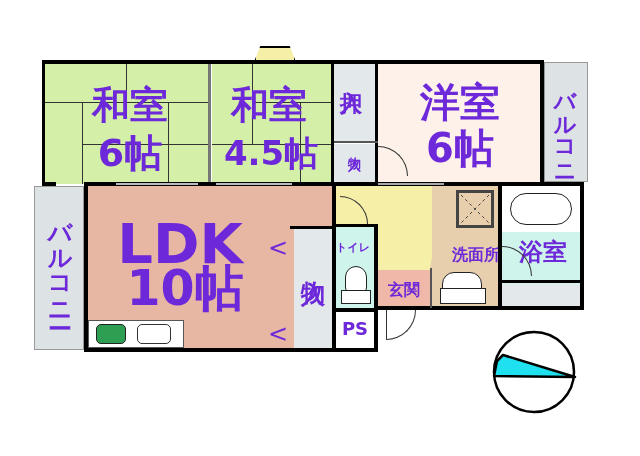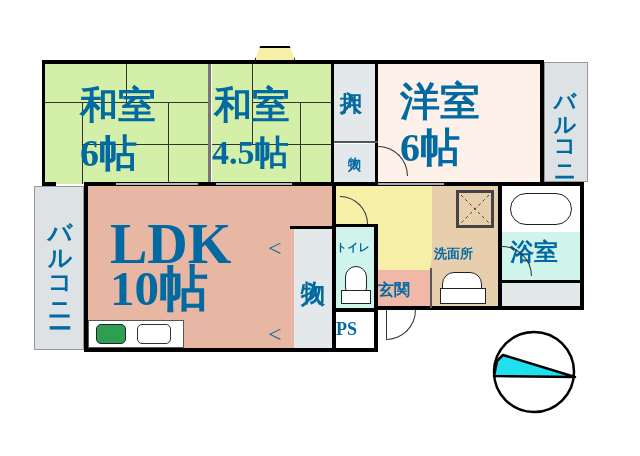--- a/index.html
+++ b/index.html
@@ -1,19 +1,19 @@
 <!DOCTYPE html>
 <html><head>
 <meta charset="utf-8">
 <style>
   html,body{margin:0;padding:0;background:#ffffff;}
   body{width:640px;height:456px;position:relative;overflow:hidden;font-family:"DejaVu Sans","Liberation Sans",sans-serif;}
   .abs{position:absolute;box-sizing:border-box;}
   .room{position:absolute;box-sizing:border-box;}
-  .lbl{position:absolute;font-weight:bold;color:#0369a1;text-align:left;line-height:1;white-space:nowrap;font-family:Liberation Serif, serif;}
+  .lbl{position:absolute;font-weight:bold;color:#6d28d9;text-align:center;line-height:1;white-space:nowrap;}
   .wall{position:absolute;background:#000;}
   .thin{position:absolute;background:#8a8a8a;}
   .vert{writing-mode:vertical-rl;text-orientation:upright;letter-spacing:0;}
   .tatami-line{position:absolute;background:#333;}
 </style>
 </head>
 <body>
 
 <div class="room" style="left:44px;top:62px;width:166px;height:122px;background:#d4f0a8;"></div>
 
@@ -82,21 +82,21 @@
 <div class="room" style="left:336px;top:312px;width:38px;height:36px;background:#fff;"></div>
 <div class="lbl" style="left:336px;top:320px;width:38px;font-size:18px;">PS</div>
 
 <div class="room" style="left:432px;top:186px;width:68px;height:122px;background:#e7cfae;"></div>
 <div class="abs" style="left:430px;top:186px;width:14px;height:122px;background:#e7cfae;clip-path:polygon(100% 0,100% 100%,0 100%,0 68%);"></div>
 <div class="abs" style="left:456px;top:190px;width:38px;height:38px;border:3px solid #444;background:#e7cfae;"></div>
 <svg class="abs" style="left:459px;top:193px;" width="32" height="32">
   <line x1="2" y1="2" x2="30" y2="30" stroke="#444" stroke-dasharray="3,3"></line>
   <line x1="30" y1="2" x2="2" y2="30" stroke="#444" stroke-dasharray="3,3"></line>
 </svg>
-<div class="lbl" style="left:434px;top:247px;width:60px;font-size:13px;">洗面所</div>
+<div class="lbl" style="left:446px;top:247px;width:60px;font-size:16px;">洗面所</div>
 <div class="abs" style="left:442px;top:272px;width:40px;height:20px;background:#fff;border:1px solid #222;border-radius:12px 12px 2px 2px;"></div>
 <div class="abs" style="left:440px;top:288px;width:46px;height:16px;background:#fff;border:1px solid #222;"></div>
 
 <div class="room" style="left:502px;top:186px;width:78px;height:120px;background:#cff4ec;"></div>
 <div class="abs" style="left:502px;top:186px;width:78px;height:46px;background:#fff;"></div>
 <div class="abs" style="left:510px;top:193px;width:62px;height:32px;background:#fff;border:1px solid #222;border-radius:16px;"></div>
 <div class="lbl" style="left:510px;top:240px;width:66px;font-size:24px;">浴室</div>
 <div class="abs" style="left:502px;top:284px;width:78px;height:22px;background:#e3e8ea;"></div>
 <div class="abs" style="left:502px;top:246px;width:30px;height:30px;border-top:1px solid #333;border-right:1px solid #333;border-top-right-radius:30px;"></div>
 

